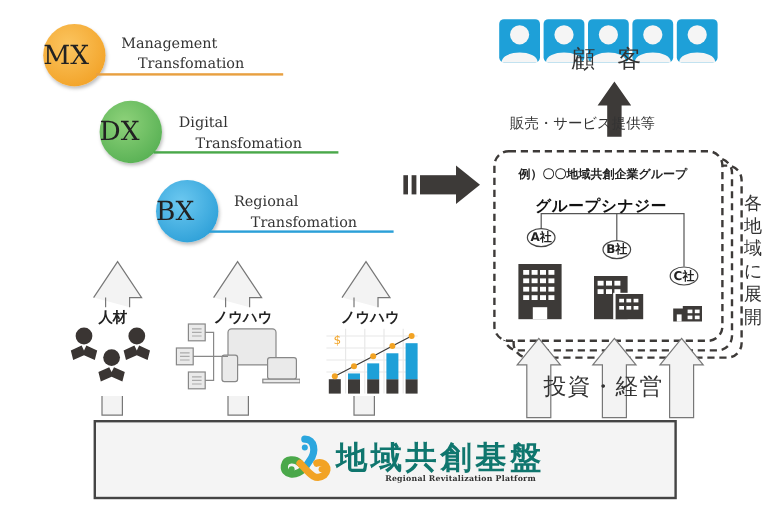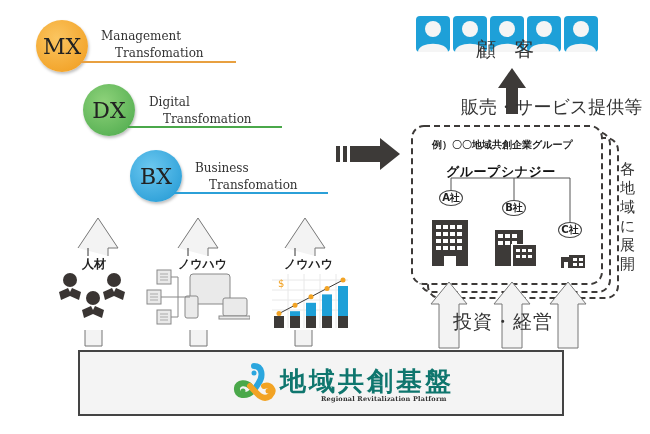--- a/index.html
+++ b/index.html
@@ -2,37 +2,37 @@
 <html><head>
 <meta charset="utf-8">
 <style>
   * { box-sizing: border-box; margin: 0; padding: 0; }
   html, body { width: 650px; height: 434px; background: #ffffff; overflow: hidden; }
   body { position: relative; font-family: "DejaVu Sans", sans-serif; color: #333; }
   .abs { position: absolute; }
 
   
   .xcircle { position: absolute; width: 52px; height: 52px; border-radius: 50%;
-    display: flex; align-items: center; justify-content: center;
+    display: flex; align-items: center; 
     font-family: "DejaVu Serif", serif; font-size: 22px; color: #222;
     box-shadow: 1px 2px 3px rgba(0,0,0,0.25); }
   .xtitle { position: absolute; font-family: "DejaVu Serif", serif; font-size: 12px; color: #333; line-height: 17px; }
   .xline { position: absolute; height: 2px; }
 
   .label-jp { position: absolute; font-size: 12px; color: #222; font-weight: bold; white-space: nowrap; }
 
   .platform { position: absolute; left: 78px; top: 350px; width: 486px; height: 66px;
     border: 2px solid #444; background: #f4f4f4; }
   .platform-title { position: absolute; left: 200px; top: 12px; font-family: "DejaVu Serif", serif;
     font-size: 26px; font-weight: bold; color: #0f766e; letter-spacing: 3px; }
   .platform-sub { position: absolute; left: 200px; top: 43px; font-family: "DejaVu Serif", serif;
     font-size: 6.5px; font-weight: bold; color: #333; letter-spacing: 0.2px; margin-left: 41px; }
 
   .customer-label { position: absolute; left: 476px; top: 36px; font-size: 20px; color: #333; letter-spacing: 6px; background: transparent; }
-  .sales-label { position: absolute; left: 425px; top: 95px; font-size: 18px; color: #333; white-space: nowrap; margin-left: 36px; }
+  .sales-label { position: absolute; left: 425px; top: 95px; font-size: 12px; color: #333; white-space: nowrap; }
 
   .group-ex { position: absolute; left: 432px; top: 138px; font-size: 10px; color: #222; white-space: nowrap; font-weight: bold; }
   .group-syn { position: absolute; left: 446px; top: 163px; font-size: 13px; color: #111; font-weight: bold; white-space: nowrap; letter-spacing: 0.5px; text-align: center; }
   .company-bubble { position: absolute; width: 24px; height: 16px; border-radius: 50%; border: 1px solid #444;
     background: #fff; font-size: 10px; display: flex; align-items: center; justify-content: center; color: #222; font-weight: bold; }
   .expand-label { position: absolute; left: 620px; top: 160px; width: 18px; font-size: 15px; line-height: 19px; color: #333; }
   .invest-label { position: absolute; left: 453px; top: 309px; font-size: 19px; color: #333; white-space: nowrap; letter-spacing: 1px; }
 </style>
 </head>
 <body>
@@ -57,21 +57,21 @@
     <div style="padding-left:14px">Transfomation</div>
   </div>
   <div class="xline" style="left:128px;top:126px;width:154px;background:#4aa84a;"></div>
 </div>
 
 <div>
   <div class="xcircle" style="left:130px;top:150px;background:radial-gradient(circle at 40% 35%, #6cc8f0, #1e96d2);">
     <span>BX</span>
   </div>
   <div class="xtitle" style="left:195px;top:160px;">
-    <div>Business</div>
+    <div>Regional</div>
     <div style="padding-left:14px">Transfomation</div>
   </div>
   <div class="xline" style="left:174px;top:192px;width:154px;background:#2ba0d8;"></div>
 </div>
 
 <svg class="abs" style="left:0;top:0;" width="650" height="434">
   <g fill="#f3f3f3" stroke="#777" stroke-width="1">
 
     <path d="M78,248 L98,218 L118,248 L108,248 L108,256 M88,256 L88,248 Z"></path>
     <path d="M178,248 L198,218 L218,248 L208,248 L208,256 M188,256 L188,248 Z"></path>

